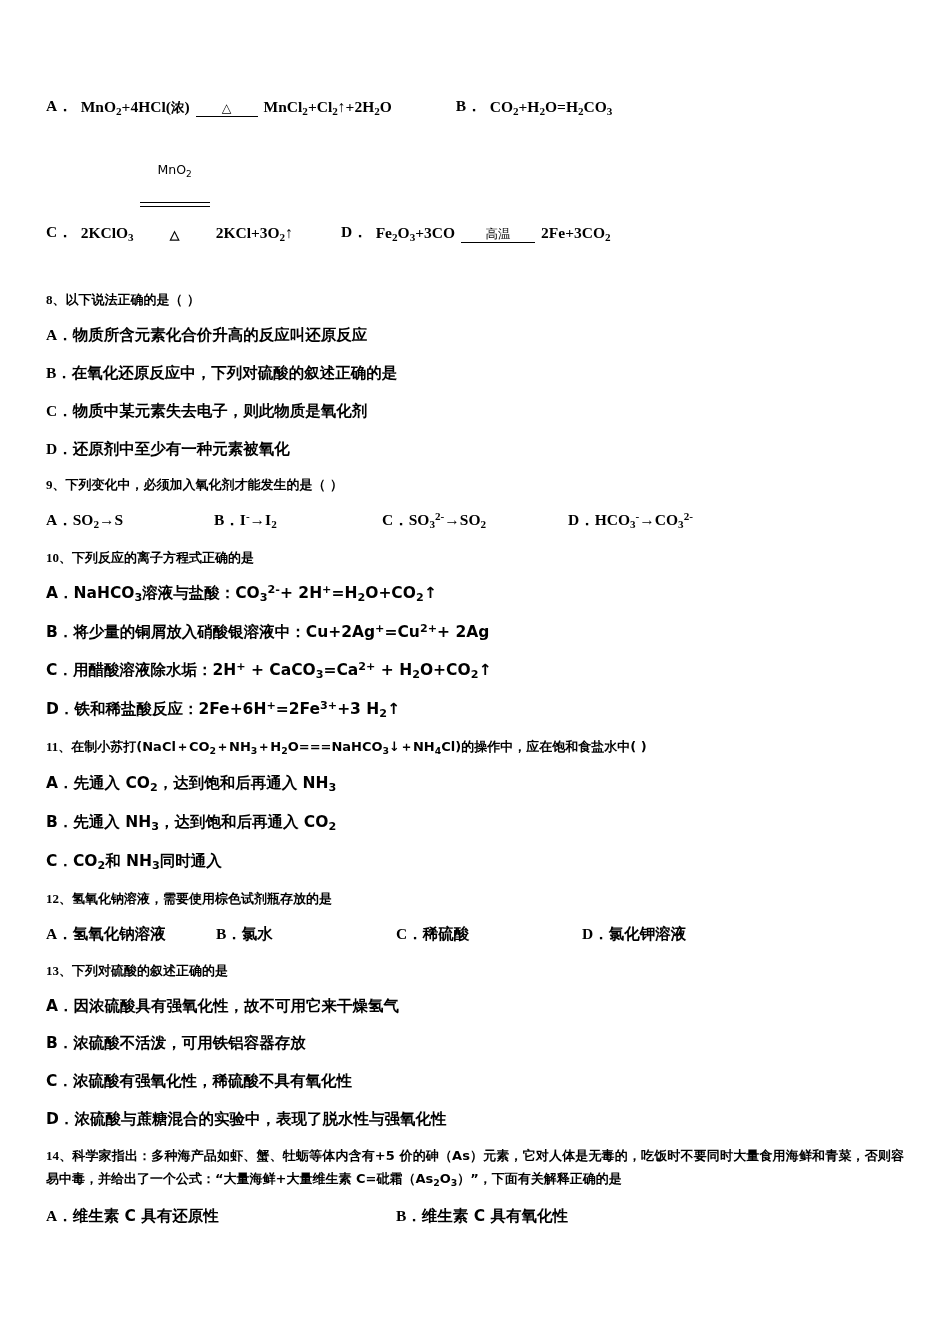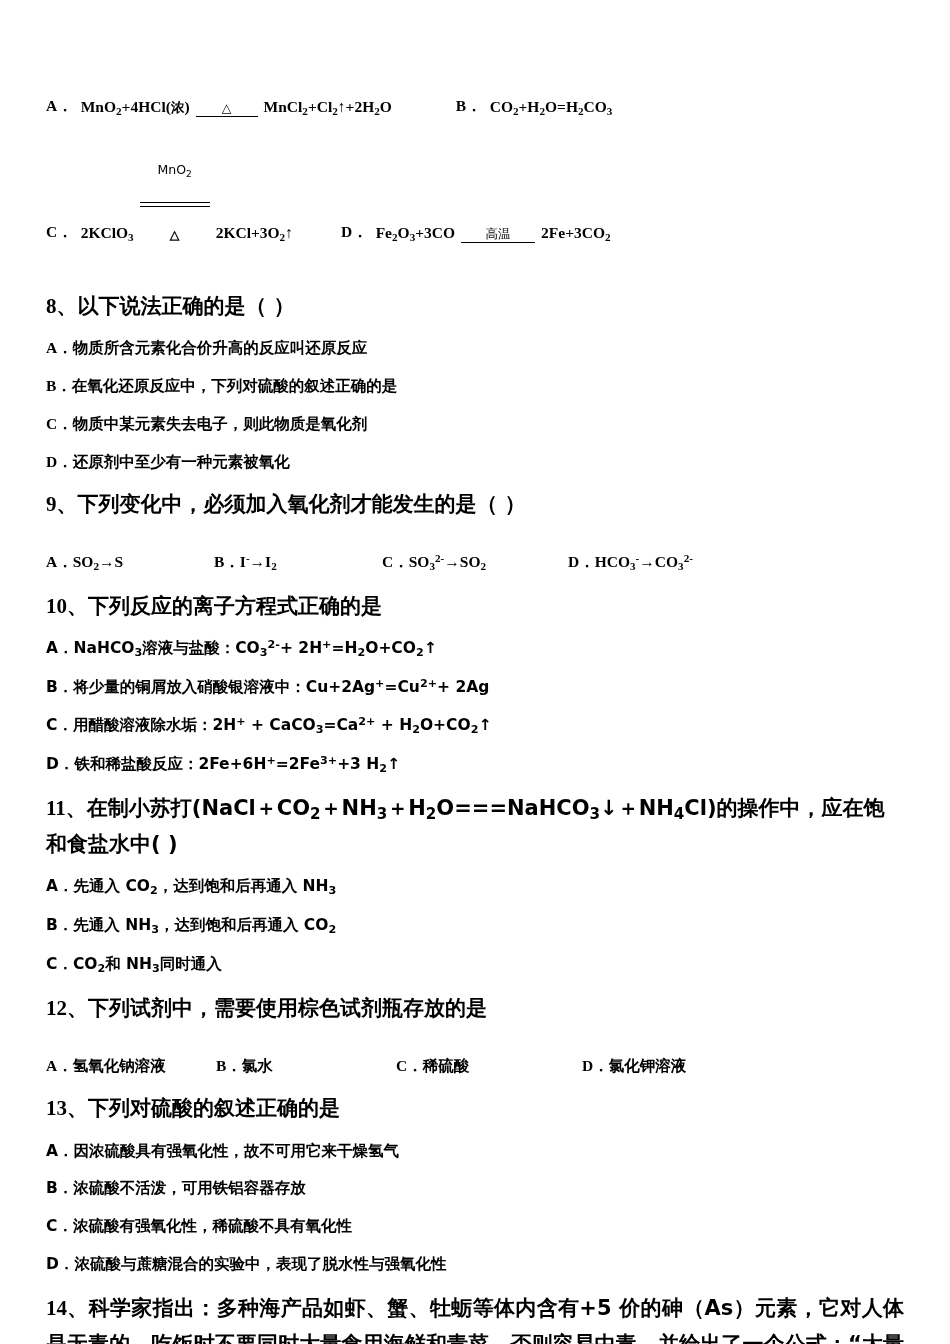--- a/index.html
+++ b/index.html
@@ -17,42 +17,41 @@
     width: 950px;
     min-height: 1344px;
     box-sizing: border-box;
     padding: 96px 46px 40px 46px;
     position: relative;
   }
   .cn {
     font-family: "DejaVu Sans", "Liberation Sans", sans-serif;
   }
   .stem {
-    font-size: 21px;
+    font-size: 13px;
     line-height: 1.62;
     margin: 0 0 13px 0;
     font-family: "DejaVu Sans", "Liberation Sans", sans-serif;
     font-weight: 600;
   }
   .stem-num {
     font-family: "Liberation Serif", serif;
     font-weight: 600;
   }
   .opt-row {
     display: flex;
     font-size: 15.5px;
     line-height: 1.6;
     margin: 0 0 13px 0;
     font-family: "DejaVu Sans", "Liberation Sans", sans-serif;
     font-weight: 600;
   }
   .opt-row.single { display: block; }
   .opt {
     white-space: nowrap;
-    margin-top: 16px;
   }
   .opt .lbl {
     font-family: "Liberation Serif", serif;
     font-weight: 700;
   }
   .mono-chem {
     font-family: "Liberation Serif", "DejaVu Serif", serif;
     font-weight: 700;
   }
   sub { font-size: 0.72em; vertical-align: -0.28em; }
@@ -205,21 +204,21 @@
     <span class="lbl">A．</span><span>先通入 CO<sub>2</sub>，达到饱和后再通入 NH<sub>3</sub></span>
   </div>
   <div class="opt-row single">
     <span class="lbl">B．</span><span>先通入 NH<sub>3</sub>，达到饱和后再通入 CO<sub>2</sub></span>
   </div>
   <div class="opt-row single">
     <span class="lbl">C．</span><span>CO<sub>2</sub>和 NH<sub>3</sub>同时通入</span>
   </div>
 
   <div class="stem">
-    <span class="stem-num">12、</span><span>下列试剂中，需要使用棕色试剂瓶存放的是</span>
+    <span class="stem-num">12、</span><span>氢氧化钠溶液，需要使用棕色试剂瓶存放的是</span>
   </div>
   <div class="opt-row">
     <span class="opt" style="width:170px;"><span class="lbl">A．</span><span>氢氧化钠溶液</span></span>
     <span class="opt" style="width:180px;"><span class="lbl">B．</span><span>氯水</span></span>
     <span class="opt" style="width:186px;"><span class="lbl">C．</span><span>稀硫酸</span></span>
     <span class="opt"><span class="lbl">D．</span><span>氯化钾溶液</span></span>
   </div>
 
   <div class="stem">
     <span class="stem-num">13、</span><span>下列对硫酸的叙述正确的是</span>

